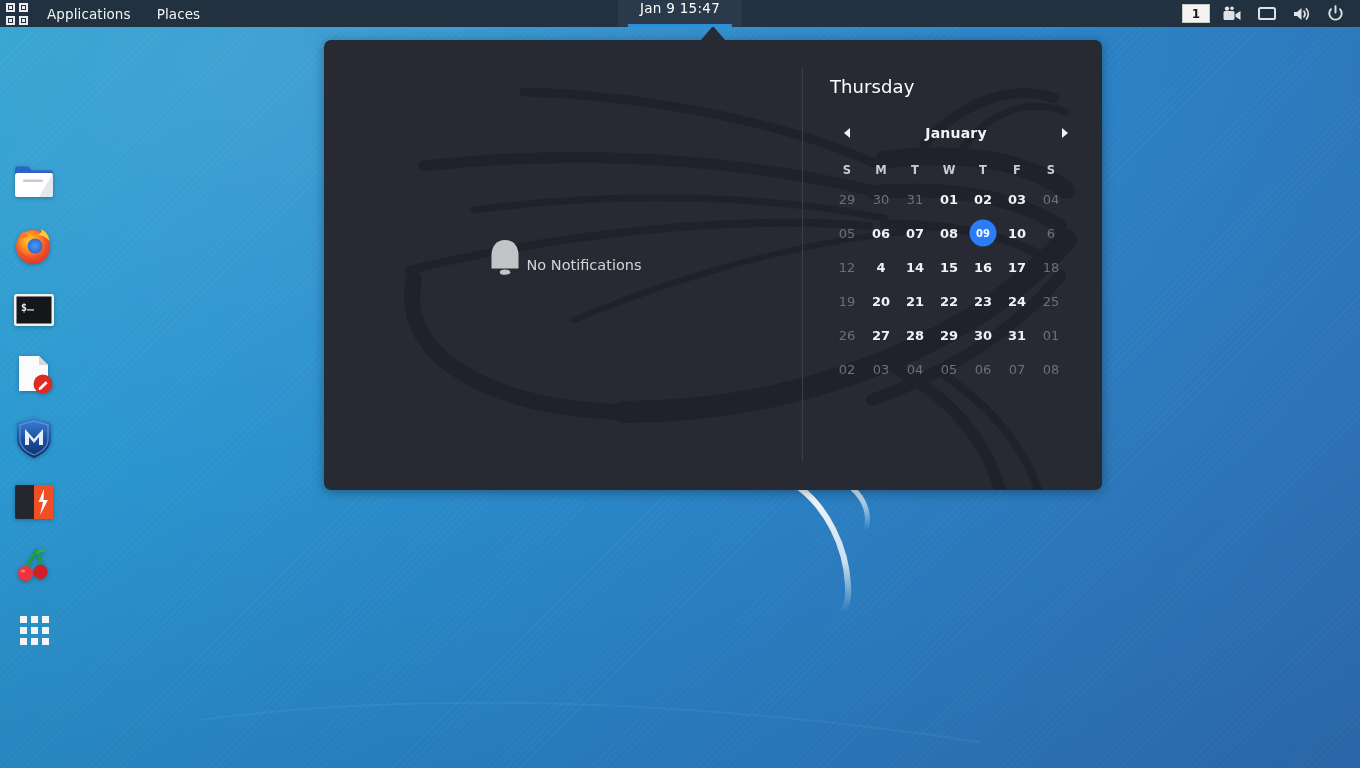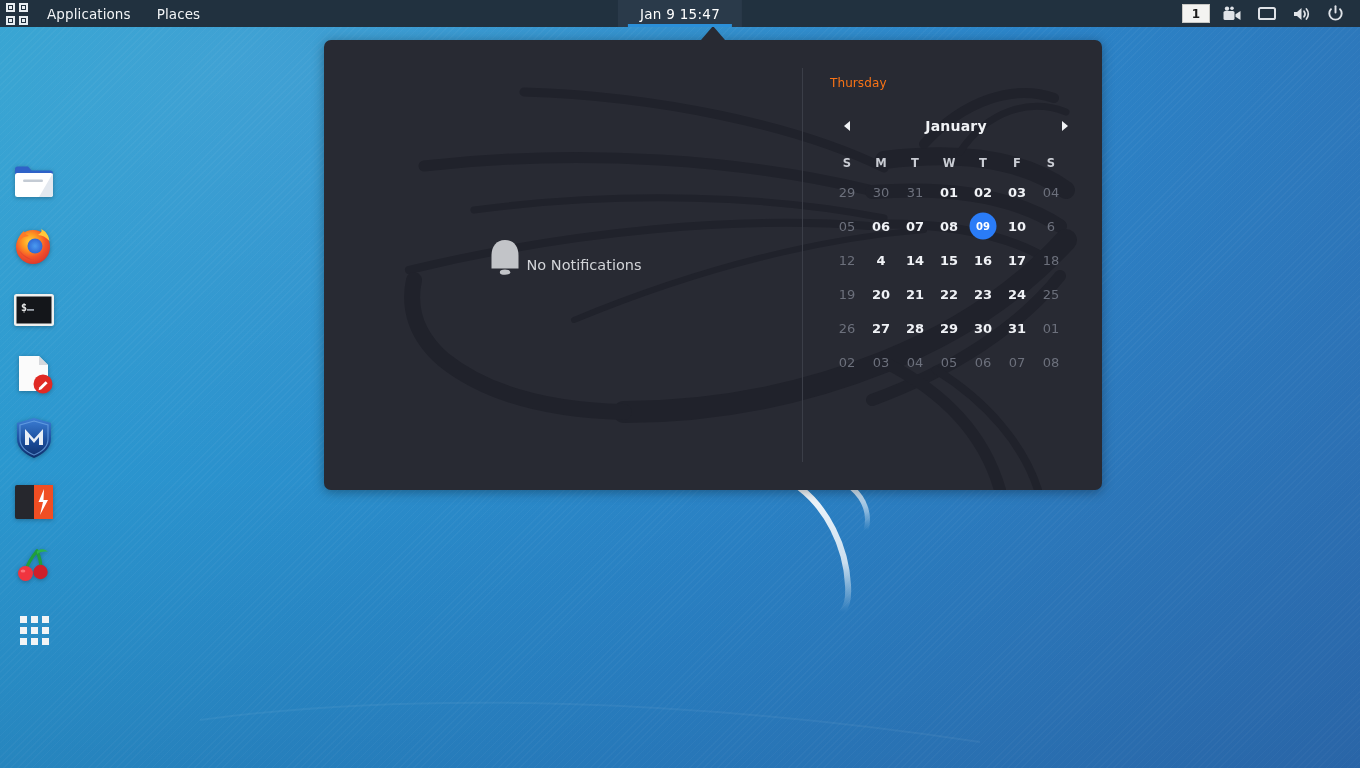--- a/index.html
+++ b/index.html
@@ -55,21 +55,21 @@
   .grid4 { display:grid; grid-template-columns:repeat(2,9px); grid-template-rows:repeat(2,9px); gap:4px; }
   .grid4 i {
     display:block; width:9px; height:9px;
     border:2px solid #e8eef2; background:transparent;
   }
   .grid4 i::after { content:""; display:block; width:3px; height:3px; background:#e8eef2; margin:1px auto 0; }
 
   
   #clock-wrap {
     position:absolute; left:50%; transform:translateX(-50%);
-    top:0; height:27px; display:flex; align-items:center; justify-content:center;
+    top:0; height:27px; display:flex; justify-content:center;
     padding:0 22px;
     background:#2a3a4a;
   }
   #clock-label { color:#ffffff; font-size:13.5px; letter-spacing:.3px; }
   #clock-underline {
     position:absolute; left:10px; right:10px; bottom:0; height:3px; background:#2b8fd8;
   }
 
   
   #workspace-switcher { padding:0 6px; }
@@ -119,21 +119,21 @@
     background:#3b3e48;
     z-index:3;
   }
 
   
   #calendar-pane {
     width:300px; height:100%;
     padding:36px 20px 0 28px;
     position:relative;
   }
-  #cal-weekday { color:#f97316; font-size:12px; letter-spacing:.1px; margin-bottom:15px; }
+  #cal-weekday { color:#ffffff; font-size:18px; letter-spacing:.1px; margin-bottom:15px; }
   #cal-fulldate { color:#b6bac2; font-size:22px; font-weight:300; letter-spacing:.2px; }
 
   #month-nav {
     display:flex; align-items:center; justify-content:space-between;
     margin-top:23px; padding:0 6px 0 6px; height:26px;gap:16px;
   }
   #month-label { color:#f0f2f5; font-size:14px; font-weight:bold; letter-spacing:.2px; }
   .nav-arrow {
     width:22px; height:22px; display:flex; align-items:center; justify-content:center;
     cursor:default;

